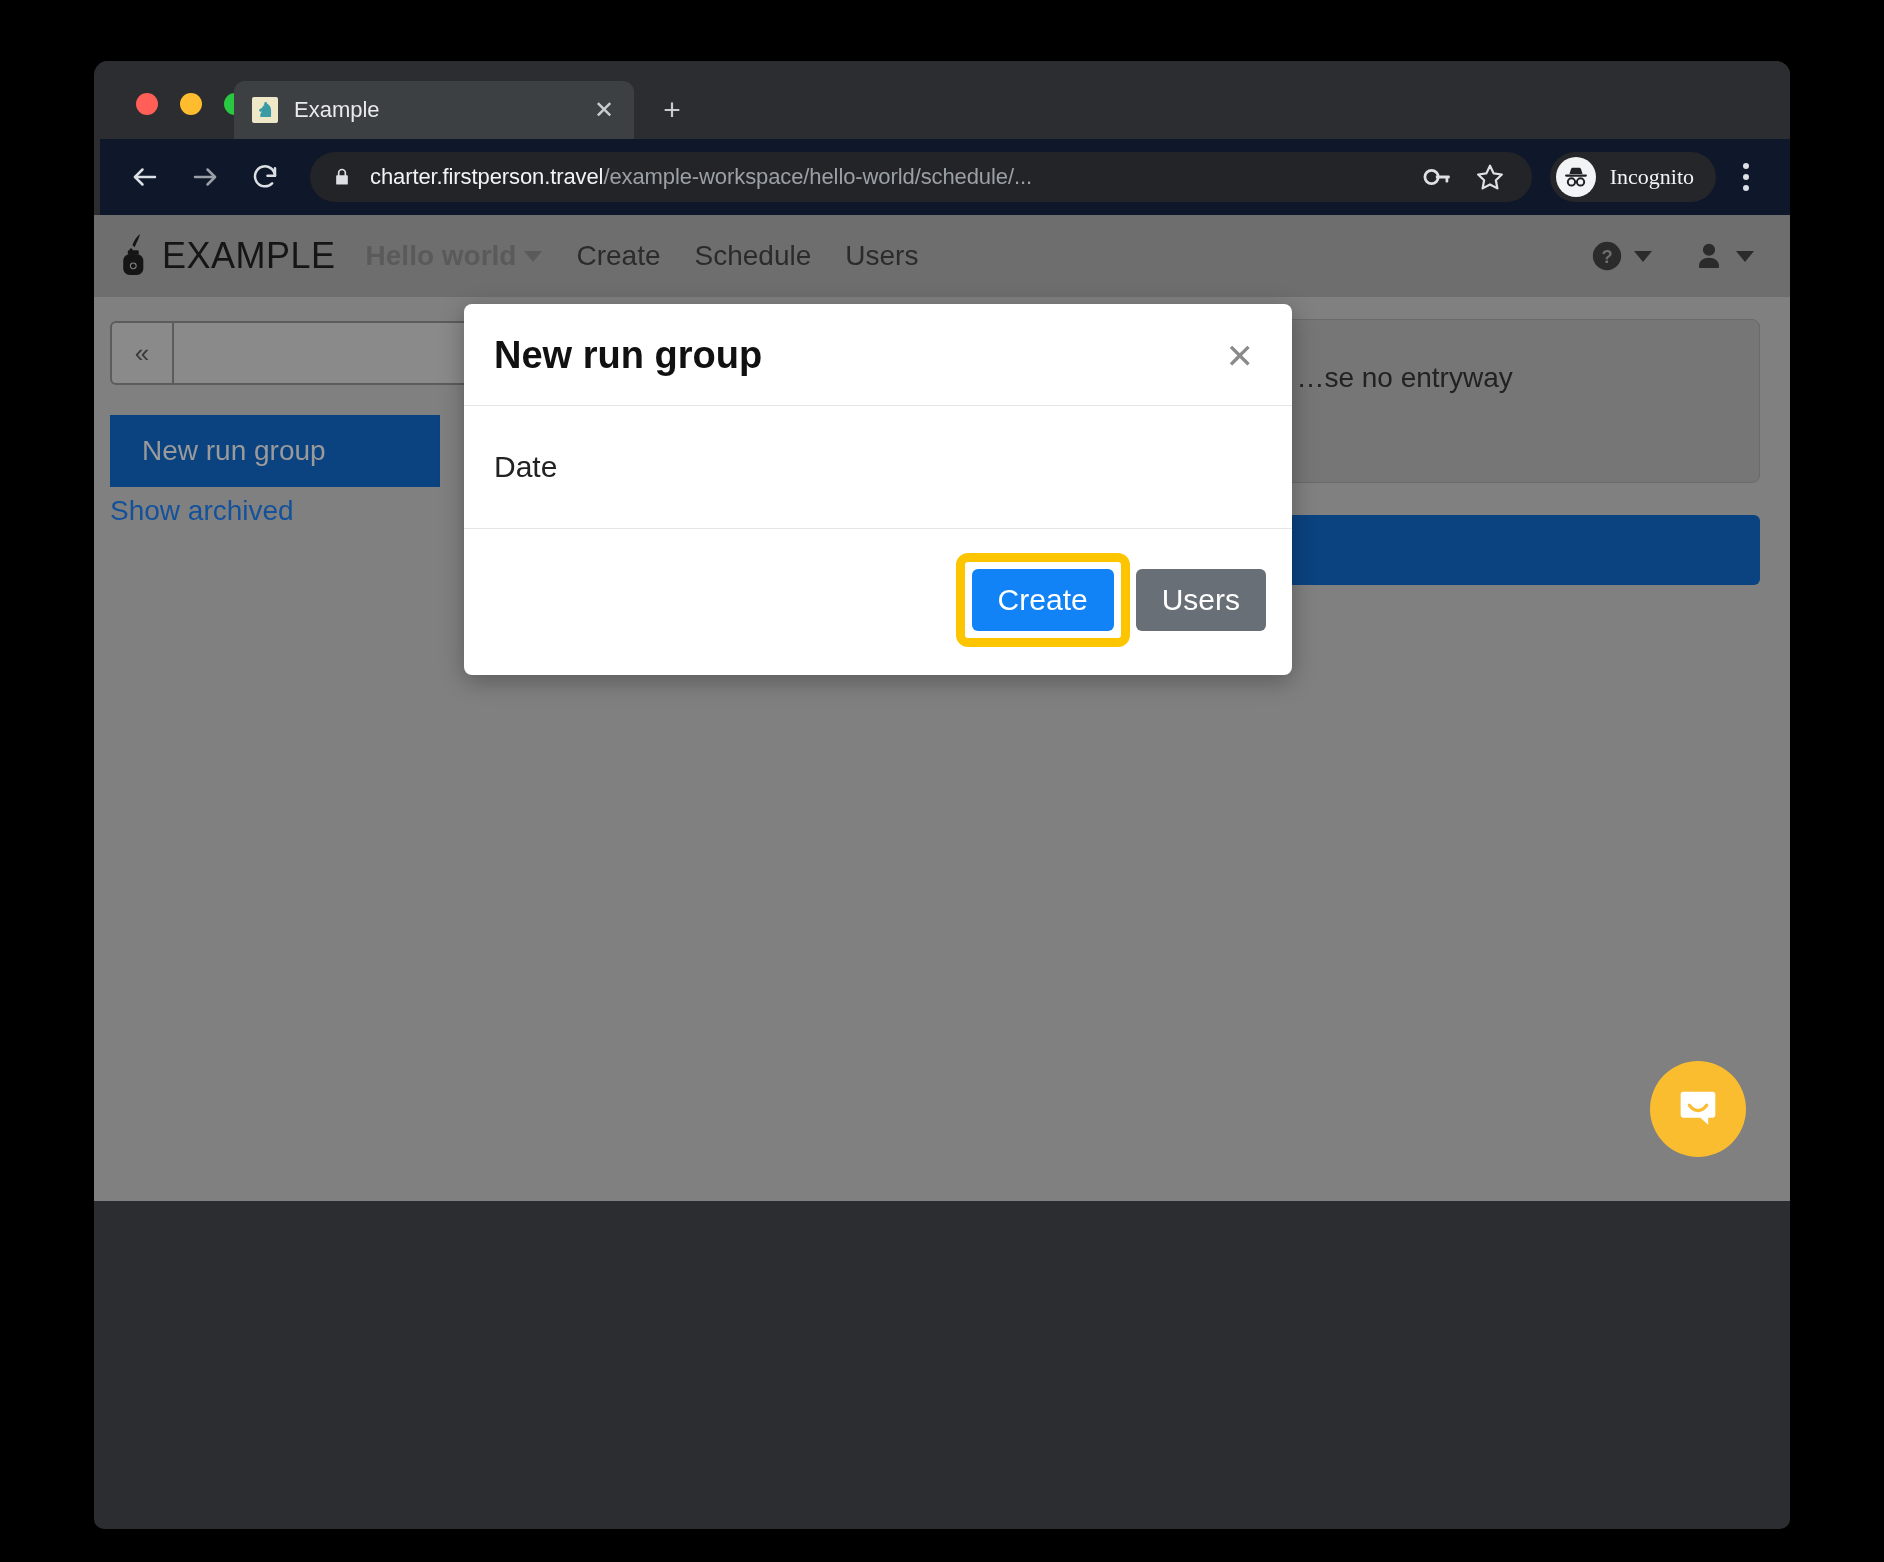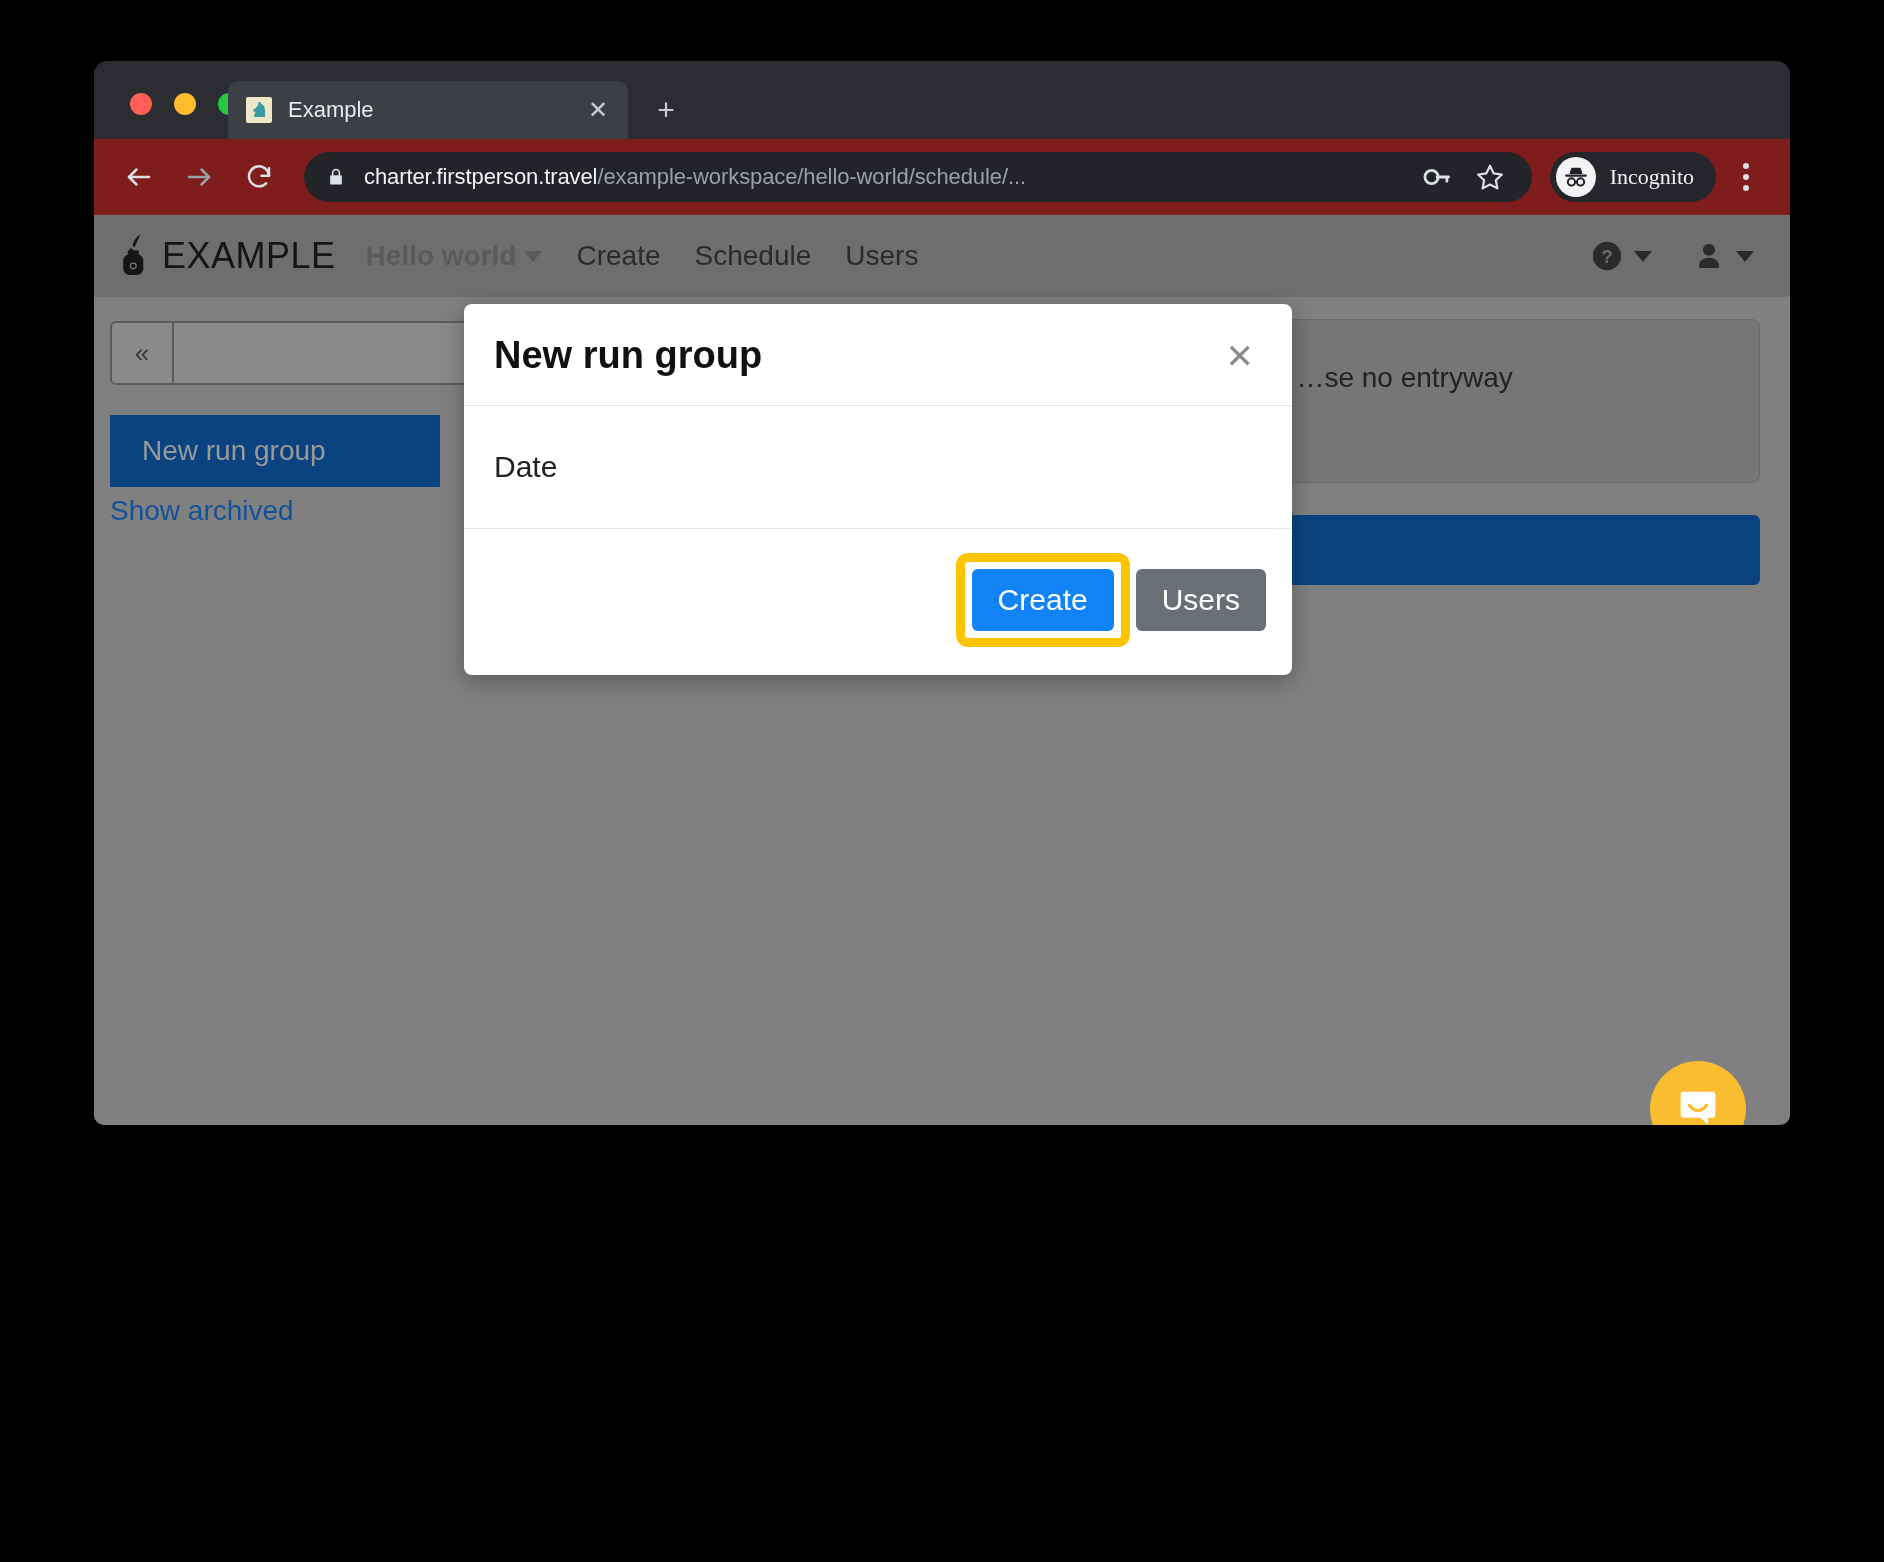--- a/index.html
+++ b/index.html
@@ -9,24 +9,25 @@
     font-family: "Liberation Sans", sans-serif;
     overflow: hidden;
   }
 
   #root { position: relative; width: 1884px; height: 1562px; background: #000; }
 
   
   .browser-window {
     position: absolute;
     left: 94px; top: 61px;
-    width: 1696px; height: 1064px;
+    width: 1696px; height: 1468px;
     background: #2b2d30;
     border-radius: 14px 14px 10px 10px;
     overflow: hidden;
+    padding-left: 6px;
   }
 
   
   .tabstrip {
     position: relative;
     height: 78px;
     background: #2b2d30;
   }
   .traffic { position: absolute; left: 36px; top: 32px; display: flex; gap: 22px; }
   .light { width: 22px; height: 22px; border-radius: 50%; }
@@ -67,21 +68,21 @@
     position: absolute; left: 552px; top: 30px;
     width: 40px; height: 40px;
     color: #c9ccd1; font-size: 30px; line-height: 38px;
     text-align: center; cursor: pointer;
   }
 
   
   .toolbar {
     position: relative;
     height: 76px;
-    background: #7f1d1d;
+    background: #0f172a;
     display: flex; align-items: center;
     padding: 0 22px;
   }
   .nav-btn {
     width: 46px; height: 46px;
     margin-right: 14px;
     display: flex; align-items: center; justify-content: center;
     color: #dcdfe3; cursor: pointer; flex: 0 0 auto;
   }
   .nav-btn.disabled { color: #9aa0a6; }

